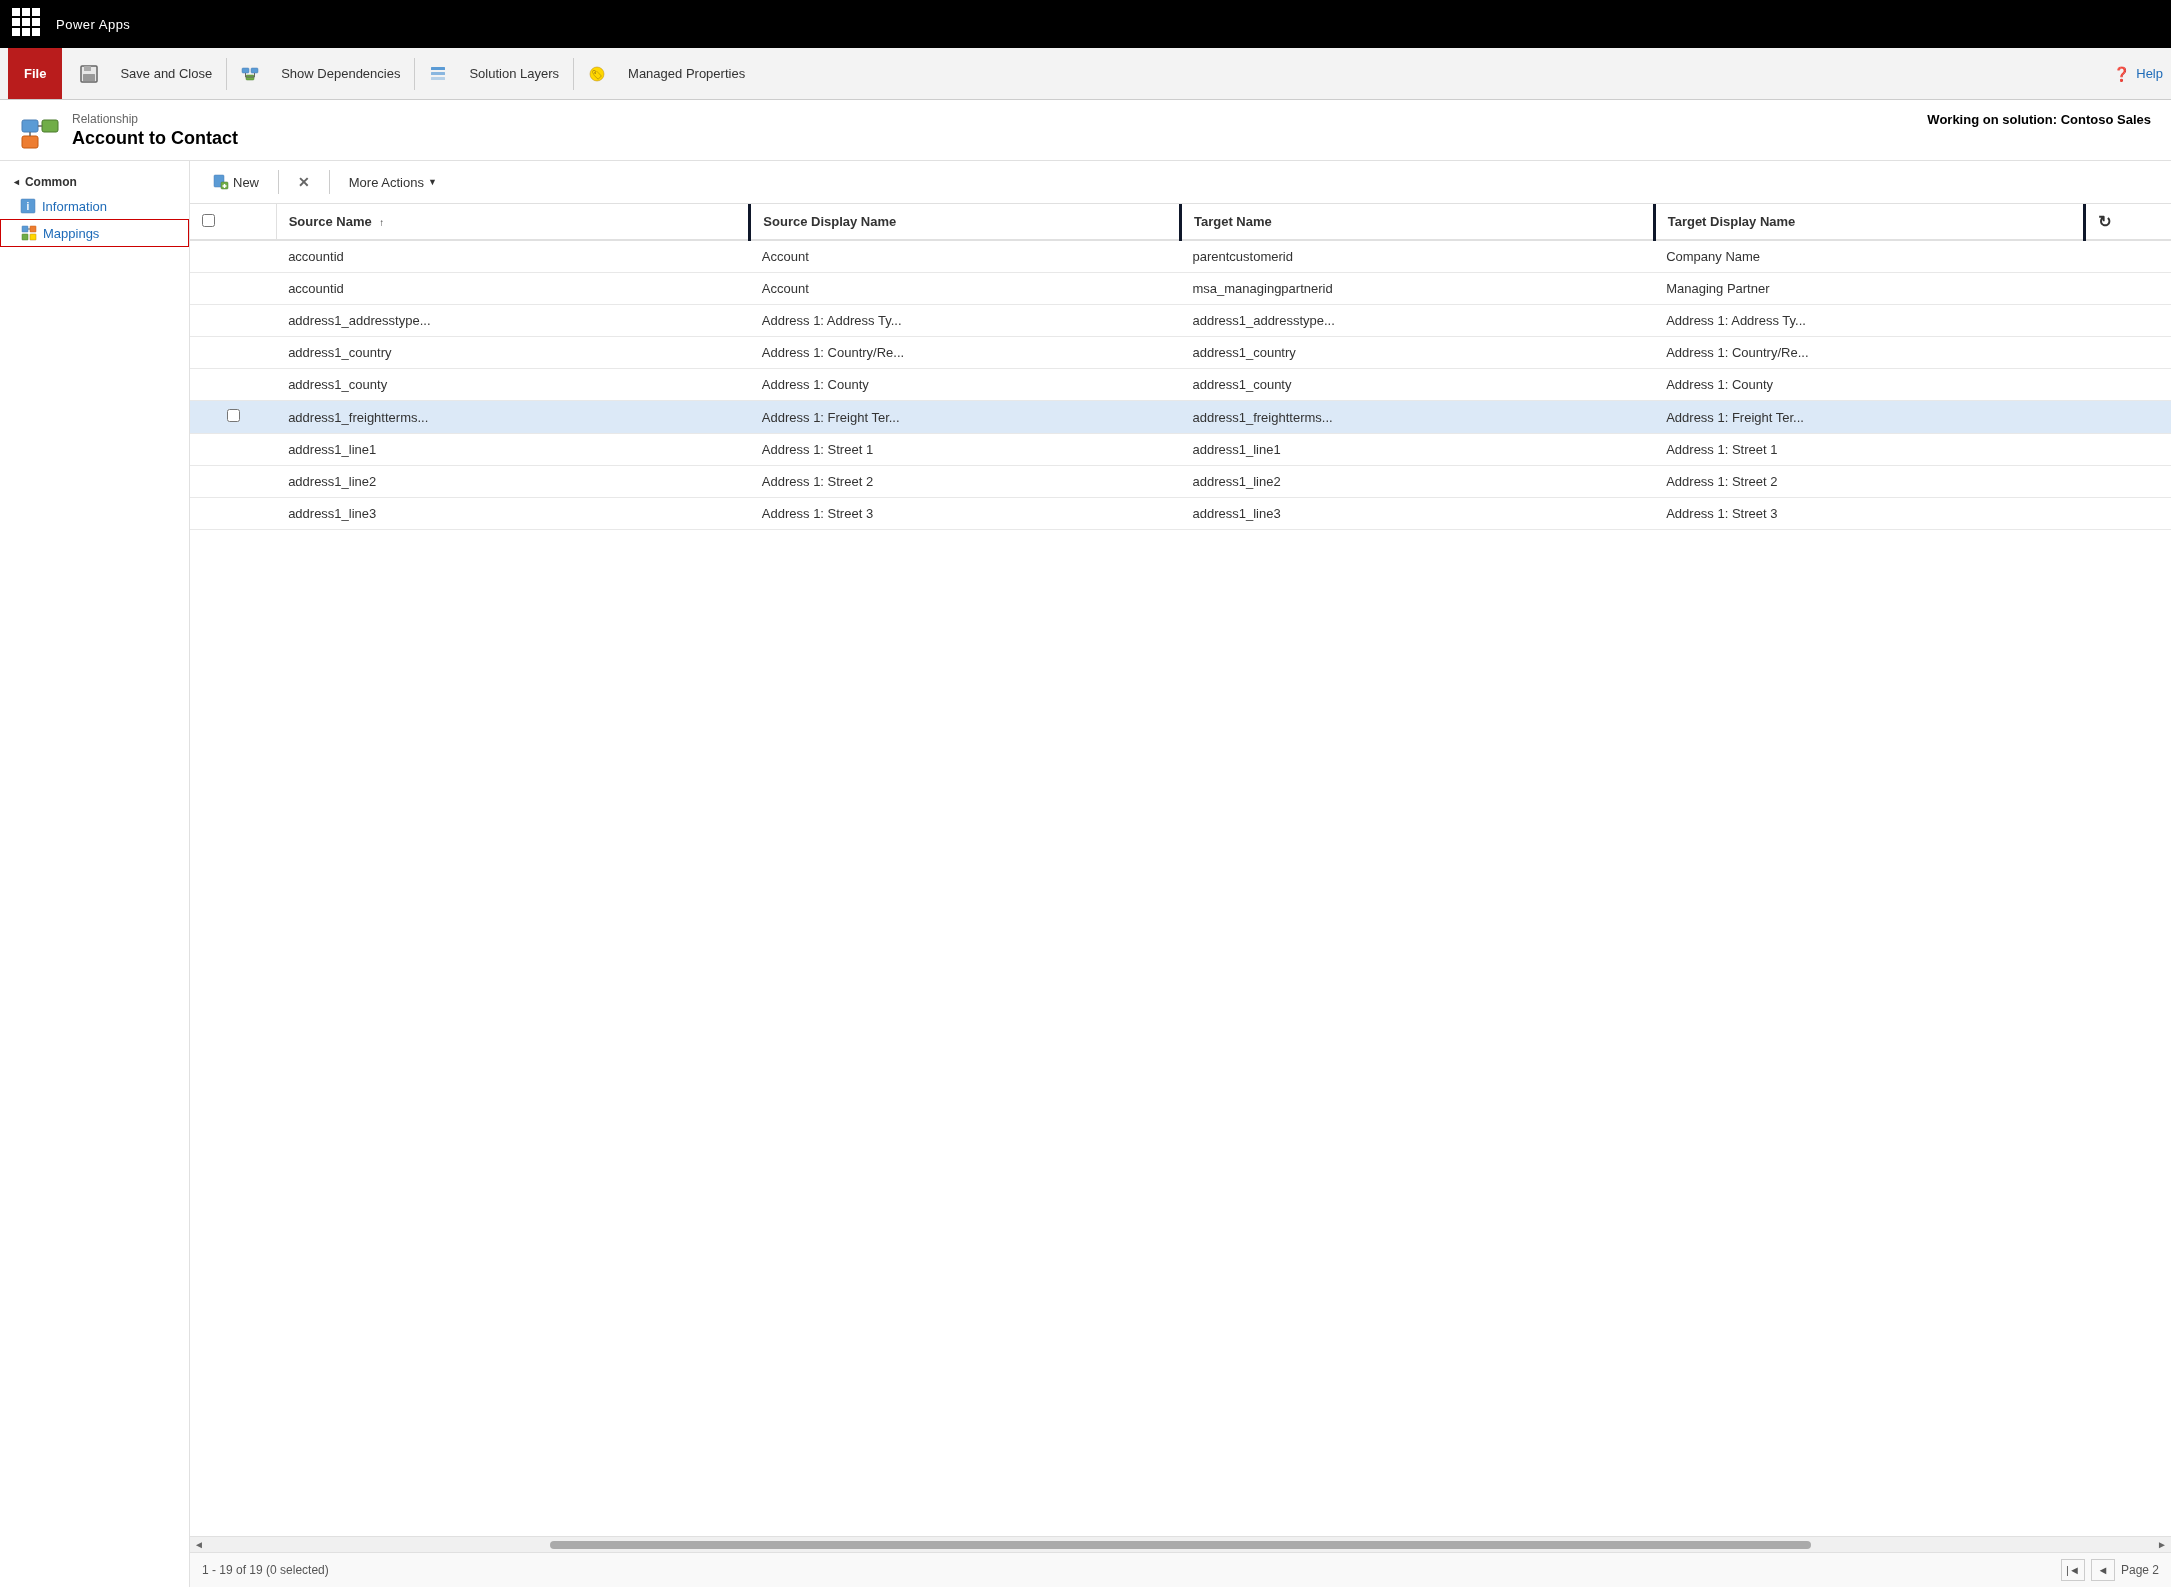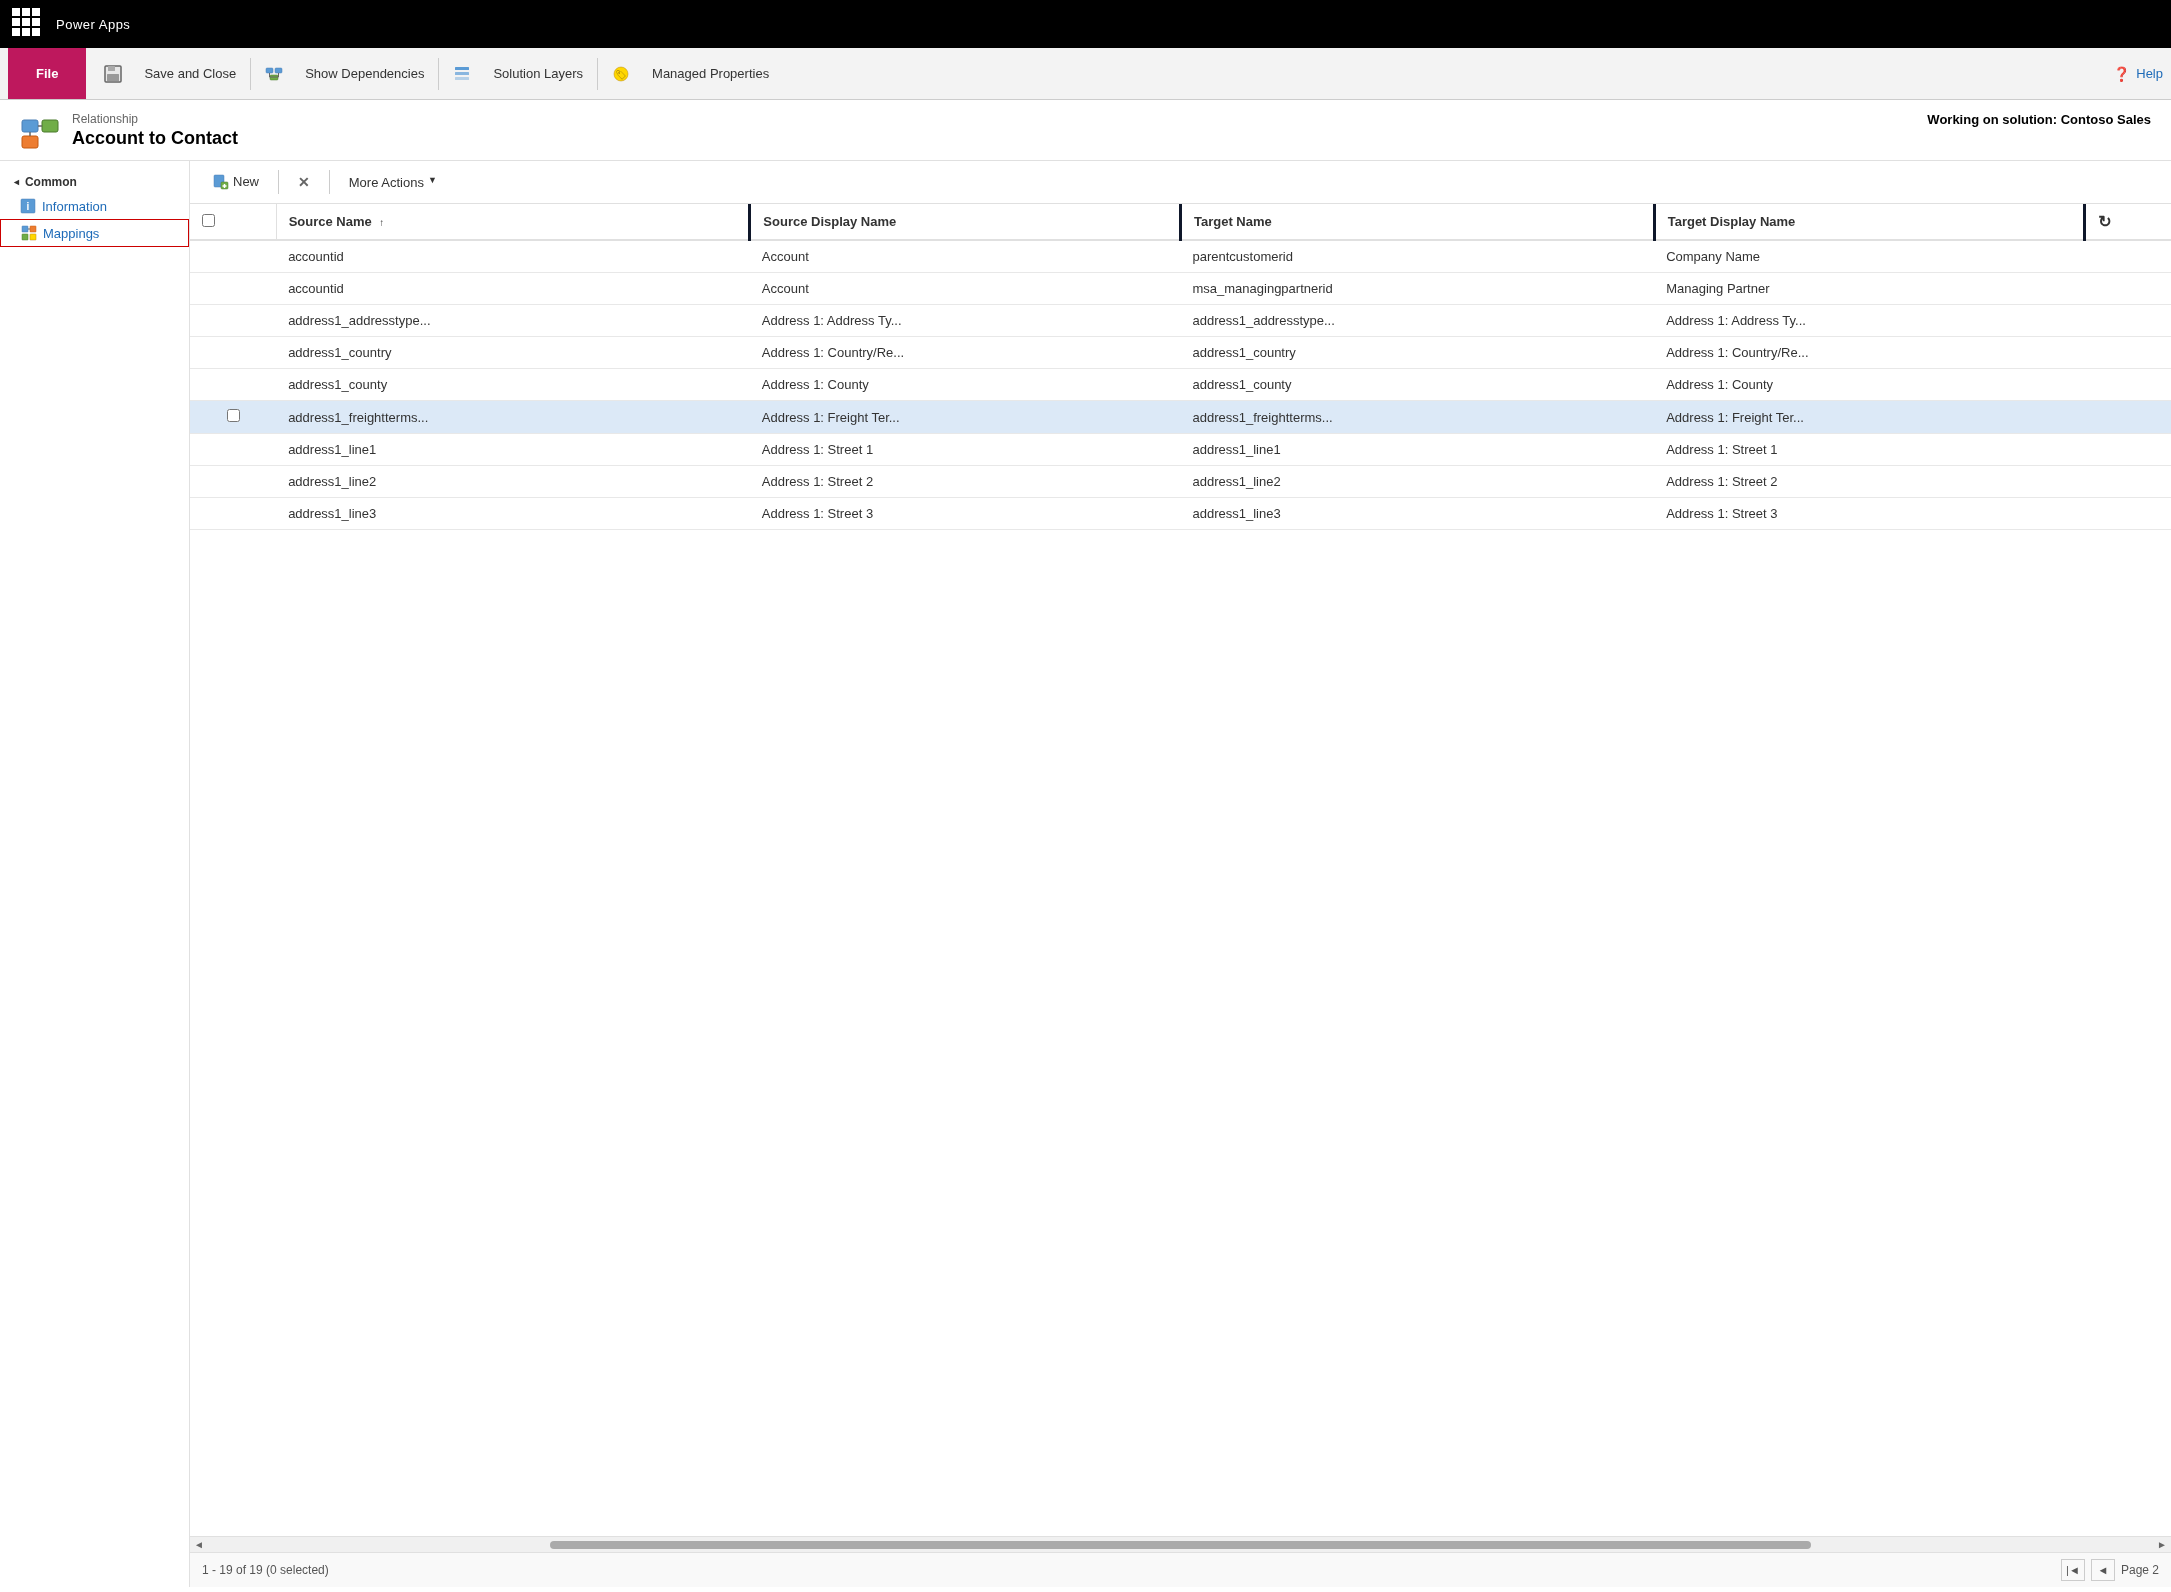--- a/index.html
+++ b/index.html
@@ -38,24 +38,24 @@
     .ribbon {
       background: #f3f3f3;
       border-bottom: 1px solid #ccc;
       display: flex;
       align-items: center;
       padding: 0 8px;
       height: 52px;
       gap: 0;
     }
     .ribbon-file-btn {
-      background: #be185d;
+      background: #b91c1c;
       color: #fff;
       border: none;
-      padding: 0 28px;
+      padding: 0 16px;
       height: 100%;
       font-size: 13px;
       font-weight: 600;
       cursor: pointer;
       margin-right: 8px;
     }
     .ribbon-btn {
       background: none;
       border: none;
       display: flex;
@@ -180,20 +180,21 @@
     
     .content-toolbar {
       display: flex;
       align-items: center;
       padding: 8px 12px;
       gap: 4px;
       border-bottom: 1px solid #e0e0e0;
     }
     .toolbar-btn {
       display: flex;
+      align-items: center;
       gap: 4px;
       background: none;
       border: 1px solid transparent;
       padding: 4px 10px;
       cursor: pointer;
       font-size: 13px;
       color: #333;
       border-radius: 2px;
     }
     .toolbar-separator {

